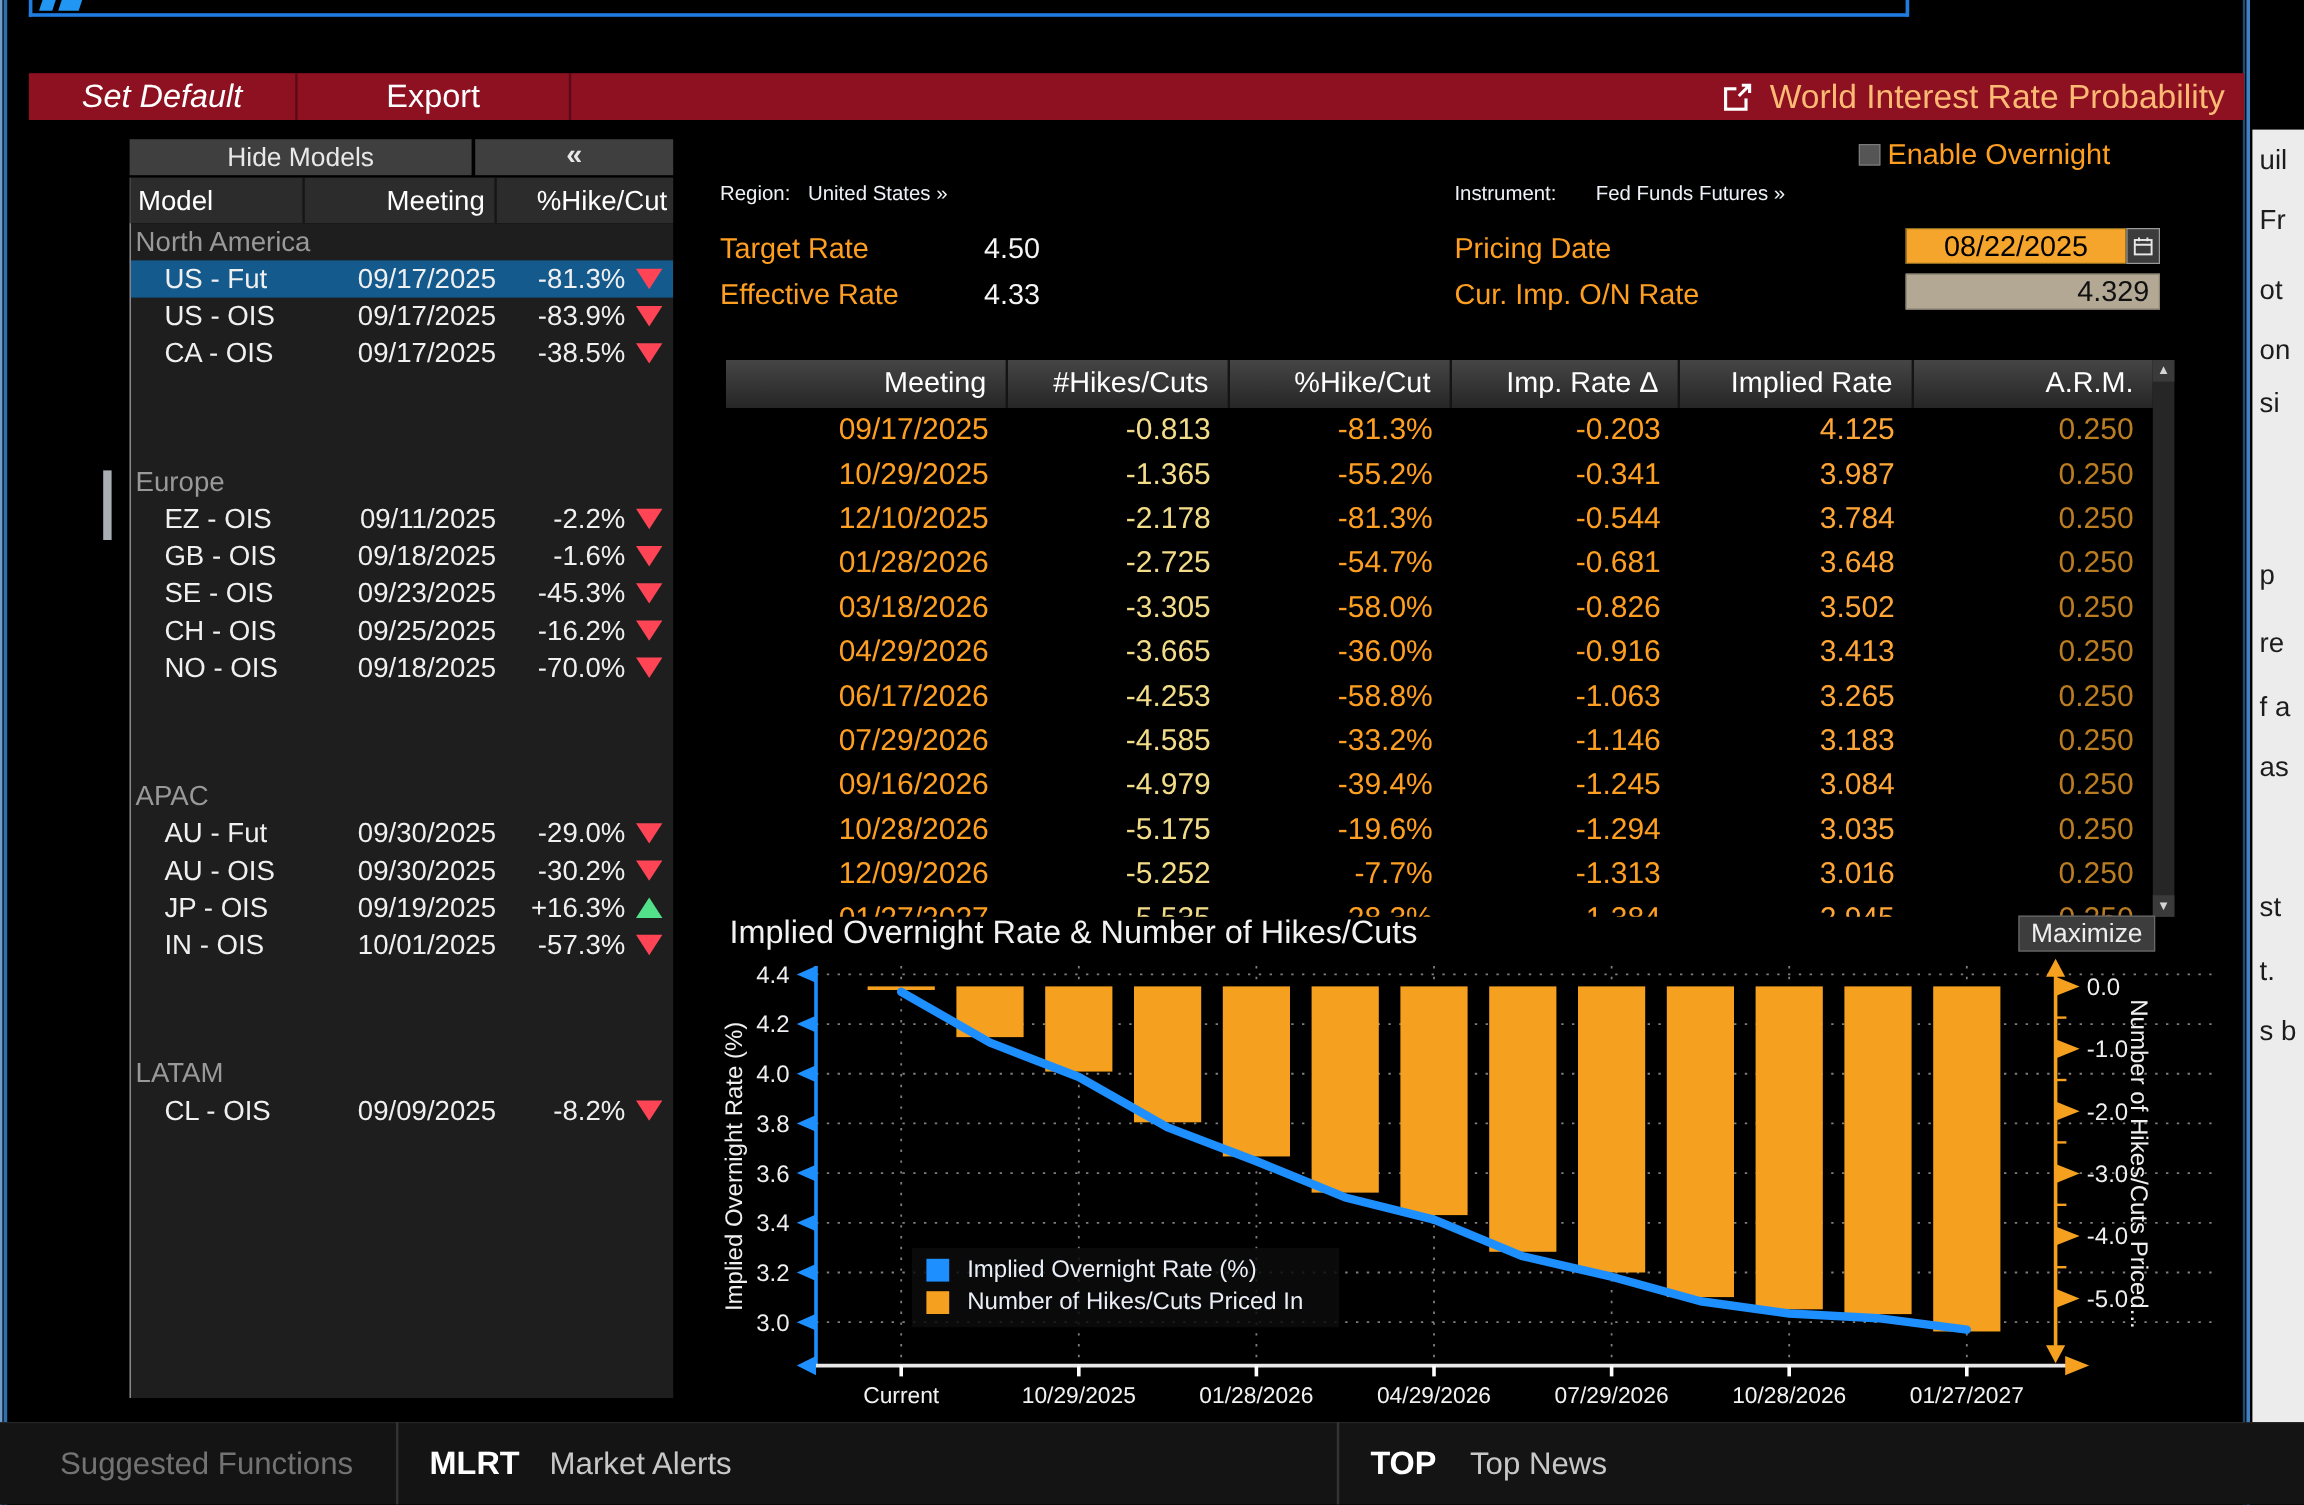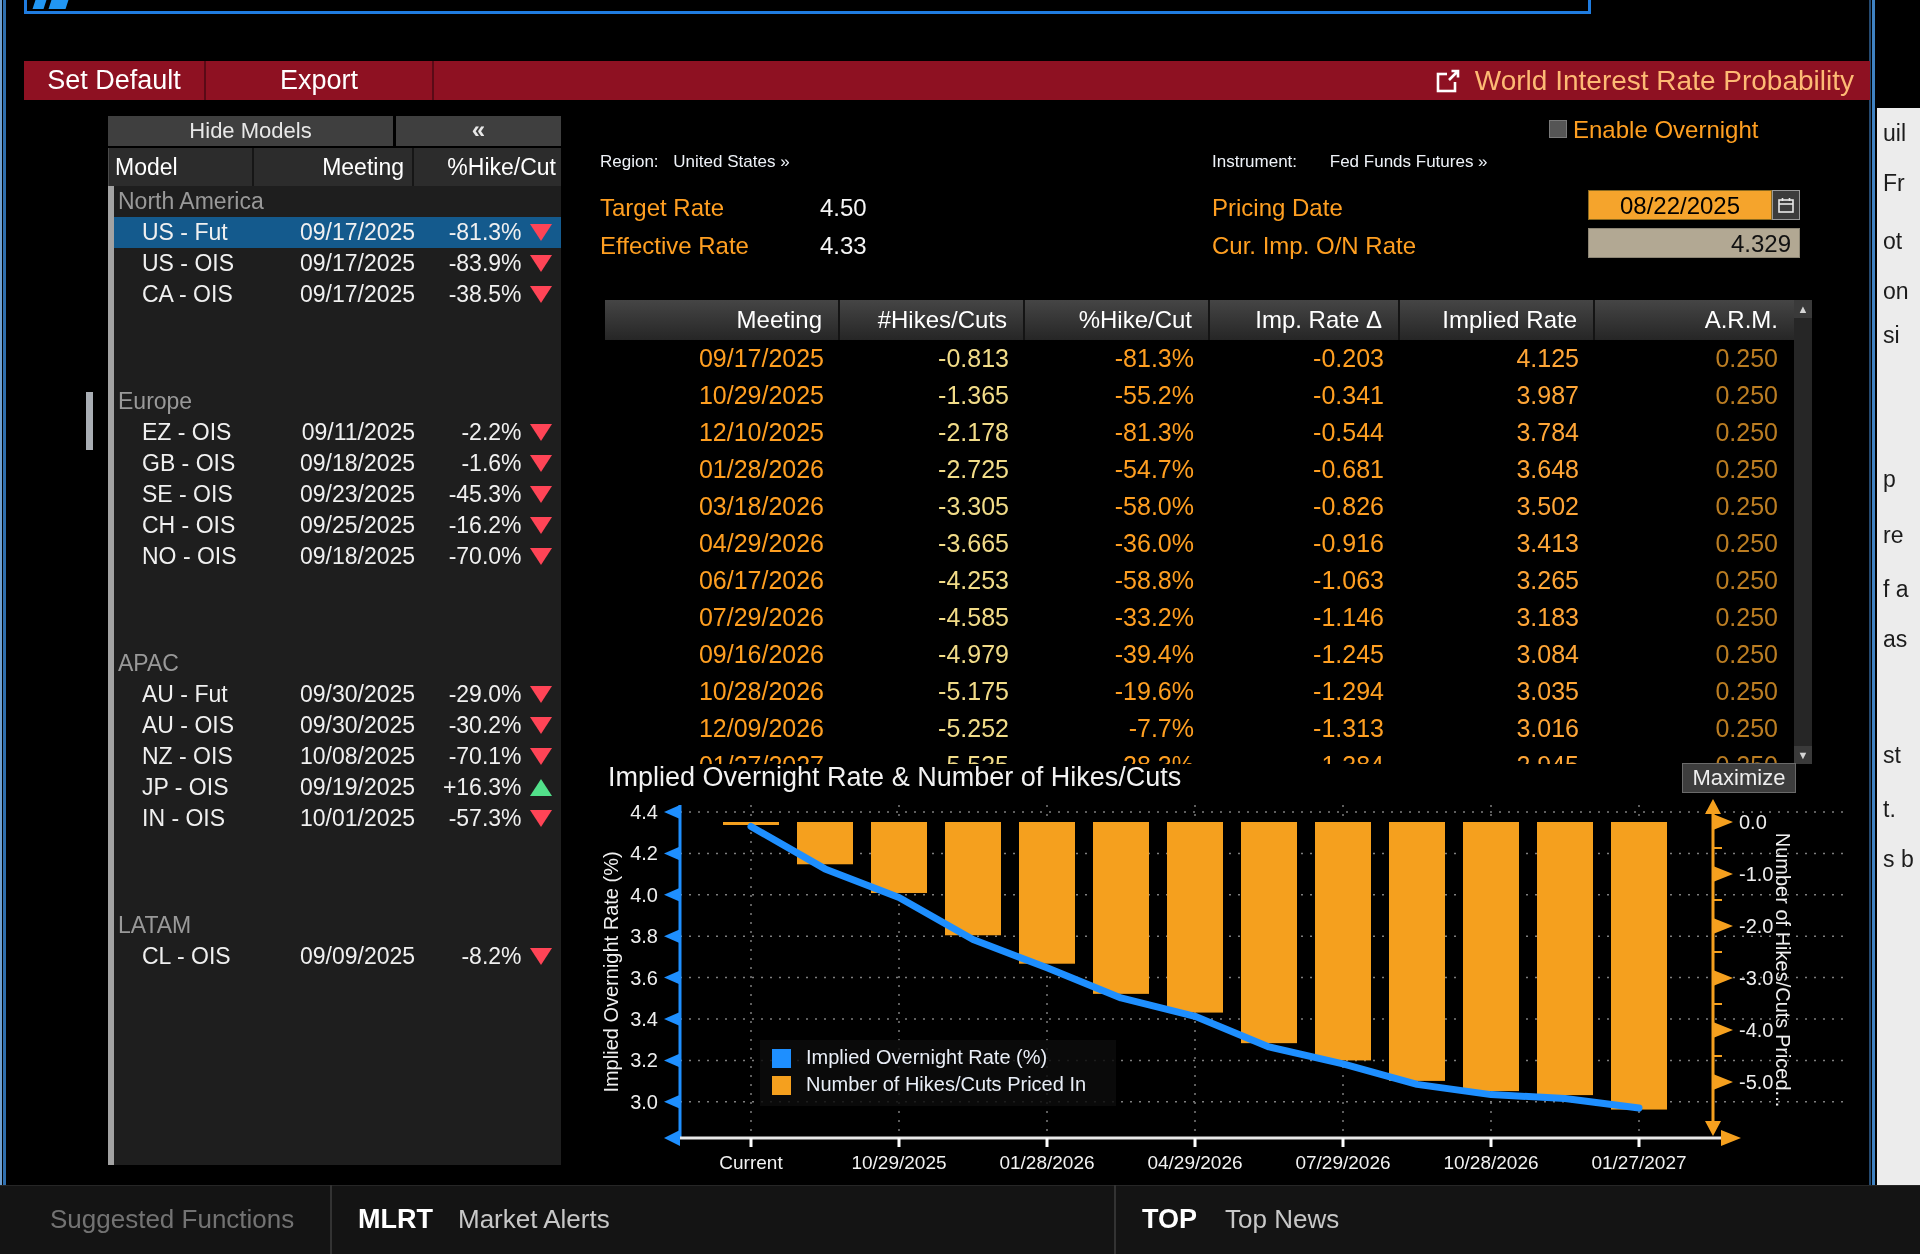--- a/index.html
+++ b/index.html
@@ -27,21 +27,21 @@
   #hide-models{left:108px;top:116px;width:285px;height:30px;background:#3f3f3f;color:#e8e8e8;
                font-size:22px;text-align:center;line-height:30px;}
   #collapse-btn{left:396px;top:116px;width:165px;height:30px;background:#3f3f3f;color:#e8e8e8;
                font-size:24px;text-align:center;line-height:28px;font-weight:bold;}
   #sidebar-header{left:108px;top:148px;width:453px;height:38px;background:#2c2c2c;display:flex;
                color:#fff;font-size:23px;line-height:38px;box-sizing:border-box;border-left:1px solid #4a4a4a;}
   .sh0{width:145px;padding-left:6px;box-sizing:border-box;border-right:2px solid #161616;}
   .sh1{width:160px;text-align:right;padding-right:8px;box-sizing:border-box;border-right:2px solid #161616;}
   .sh2{width:146px;text-align:right;padding-right:4px;box-sizing:border-box;}
   #sidebar-body{left:108px;top:186px;width:453px;height:979px;background:#1e1e1e;overflow:hidden;
-               border-left:6px solid #a3a3a3;box-sizing:border-box;}
+               border-left:1px solid #a3a3a3;box-sizing:border-box;}
   .sb-group{height:31px;line-height:31px;color:#999;font-size:23px;padding-left:4px;}
   .sb-group.gap{margin-top:76px;}
   .sb-row{height:31px;display:flex;align-items:center;font-size:23px;color:#f0f0f0;}
   .sb-row.sel{background:#145a8d;}
   .sb-model{width:145px;padding-left:28px;box-sizing:border-box;white-space:nowrap;}
   .sb-meet{width:160px;text-align:right;}
   .sb-val{width:108px;text-align:right;}
   .tri{width:40px;display:flex;justify-content:center;}
   .tri span{display:block;width:0;height:0;border-left:11px solid transparent;border-right:11px solid transparent;}
   .tri.down span{border-top:17px solid #ff4456;}
@@ -112,21 +112,21 @@
   <div class="vborder" style="left:1869px;width:2px;background:#24496f;"></div>
   <div class="vborder" style="left:1872px;width:3px;background:#3f82c2;"></div>
 
   <div class="abs" id="corner-h"></div>
   <div class="abs" id="corner-v1"></div>
   <div class="abs" id="corner-v2"></div>
   <div class="abs logo-bit" style="left:34px;width:11px;"></div>
   <div class="abs logo-bit" style="left:50px;width:17px;"></div>
 
   <div class="abs" id="toolbar">
-    <div class="tb-btn" style="width:180px;">Set Default</div>
+    <div class="tb-btn" style="width:222px;font-style:italic;">Set Default</div>
     <div class="tb-div"></div>
     <div class="tb-btn" style="width:226px;">Export</div>
     <div class="tb-div"></div>
     <div class="tb-spacer"></div>
     <span style="display:flex;">
       <svg width="26" height="26" viewBox="0 0 26 26">
         <rect x="3" y="6" width="17" height="17" fill="none" stroke="#fff" stroke-width="2.6"></rect>
         <rect x="12" y="3" width="12" height="11" fill="#8e1122"></rect>
         <path d="M14 12 L23 3 M16.5 3 H23 V9.5" fill="none" stroke="#fff" stroke-width="2.6"></path>
       </svg>
@@ -214,28 +214,20 @@
         <span class="sb-meet">09/30/2025</span>
         <span class="sb-val">-29.0%</span>
         <span class="tri down">
           <span></span>
         </span>
       </div>
       <div class="sb-row">
         <span class="sb-model">AU - OIS</span>
         <span class="sb-meet">09/30/2025</span>
         <span class="sb-val">-30.2%</span>
-        <span class="tri down">
-          <span></span>
-        </span>
-      </div>
-      <div class="sb-row">
-        <span class="sb-model">NZ - OIS</span>
-        <span class="sb-meet">10/08/2025</span>
-        <span class="sb-val">-70.1%</span>
         <span class="tri down">
           <span></span>
         </span>
       </div>
       <div class="sb-row">
         <span class="sb-model">JP - OIS</span>
         <span class="sb-meet">09/19/2025</span>
         <span class="sb-val">+16.3%</span>
         <span class="tri up">
           <span></span>

